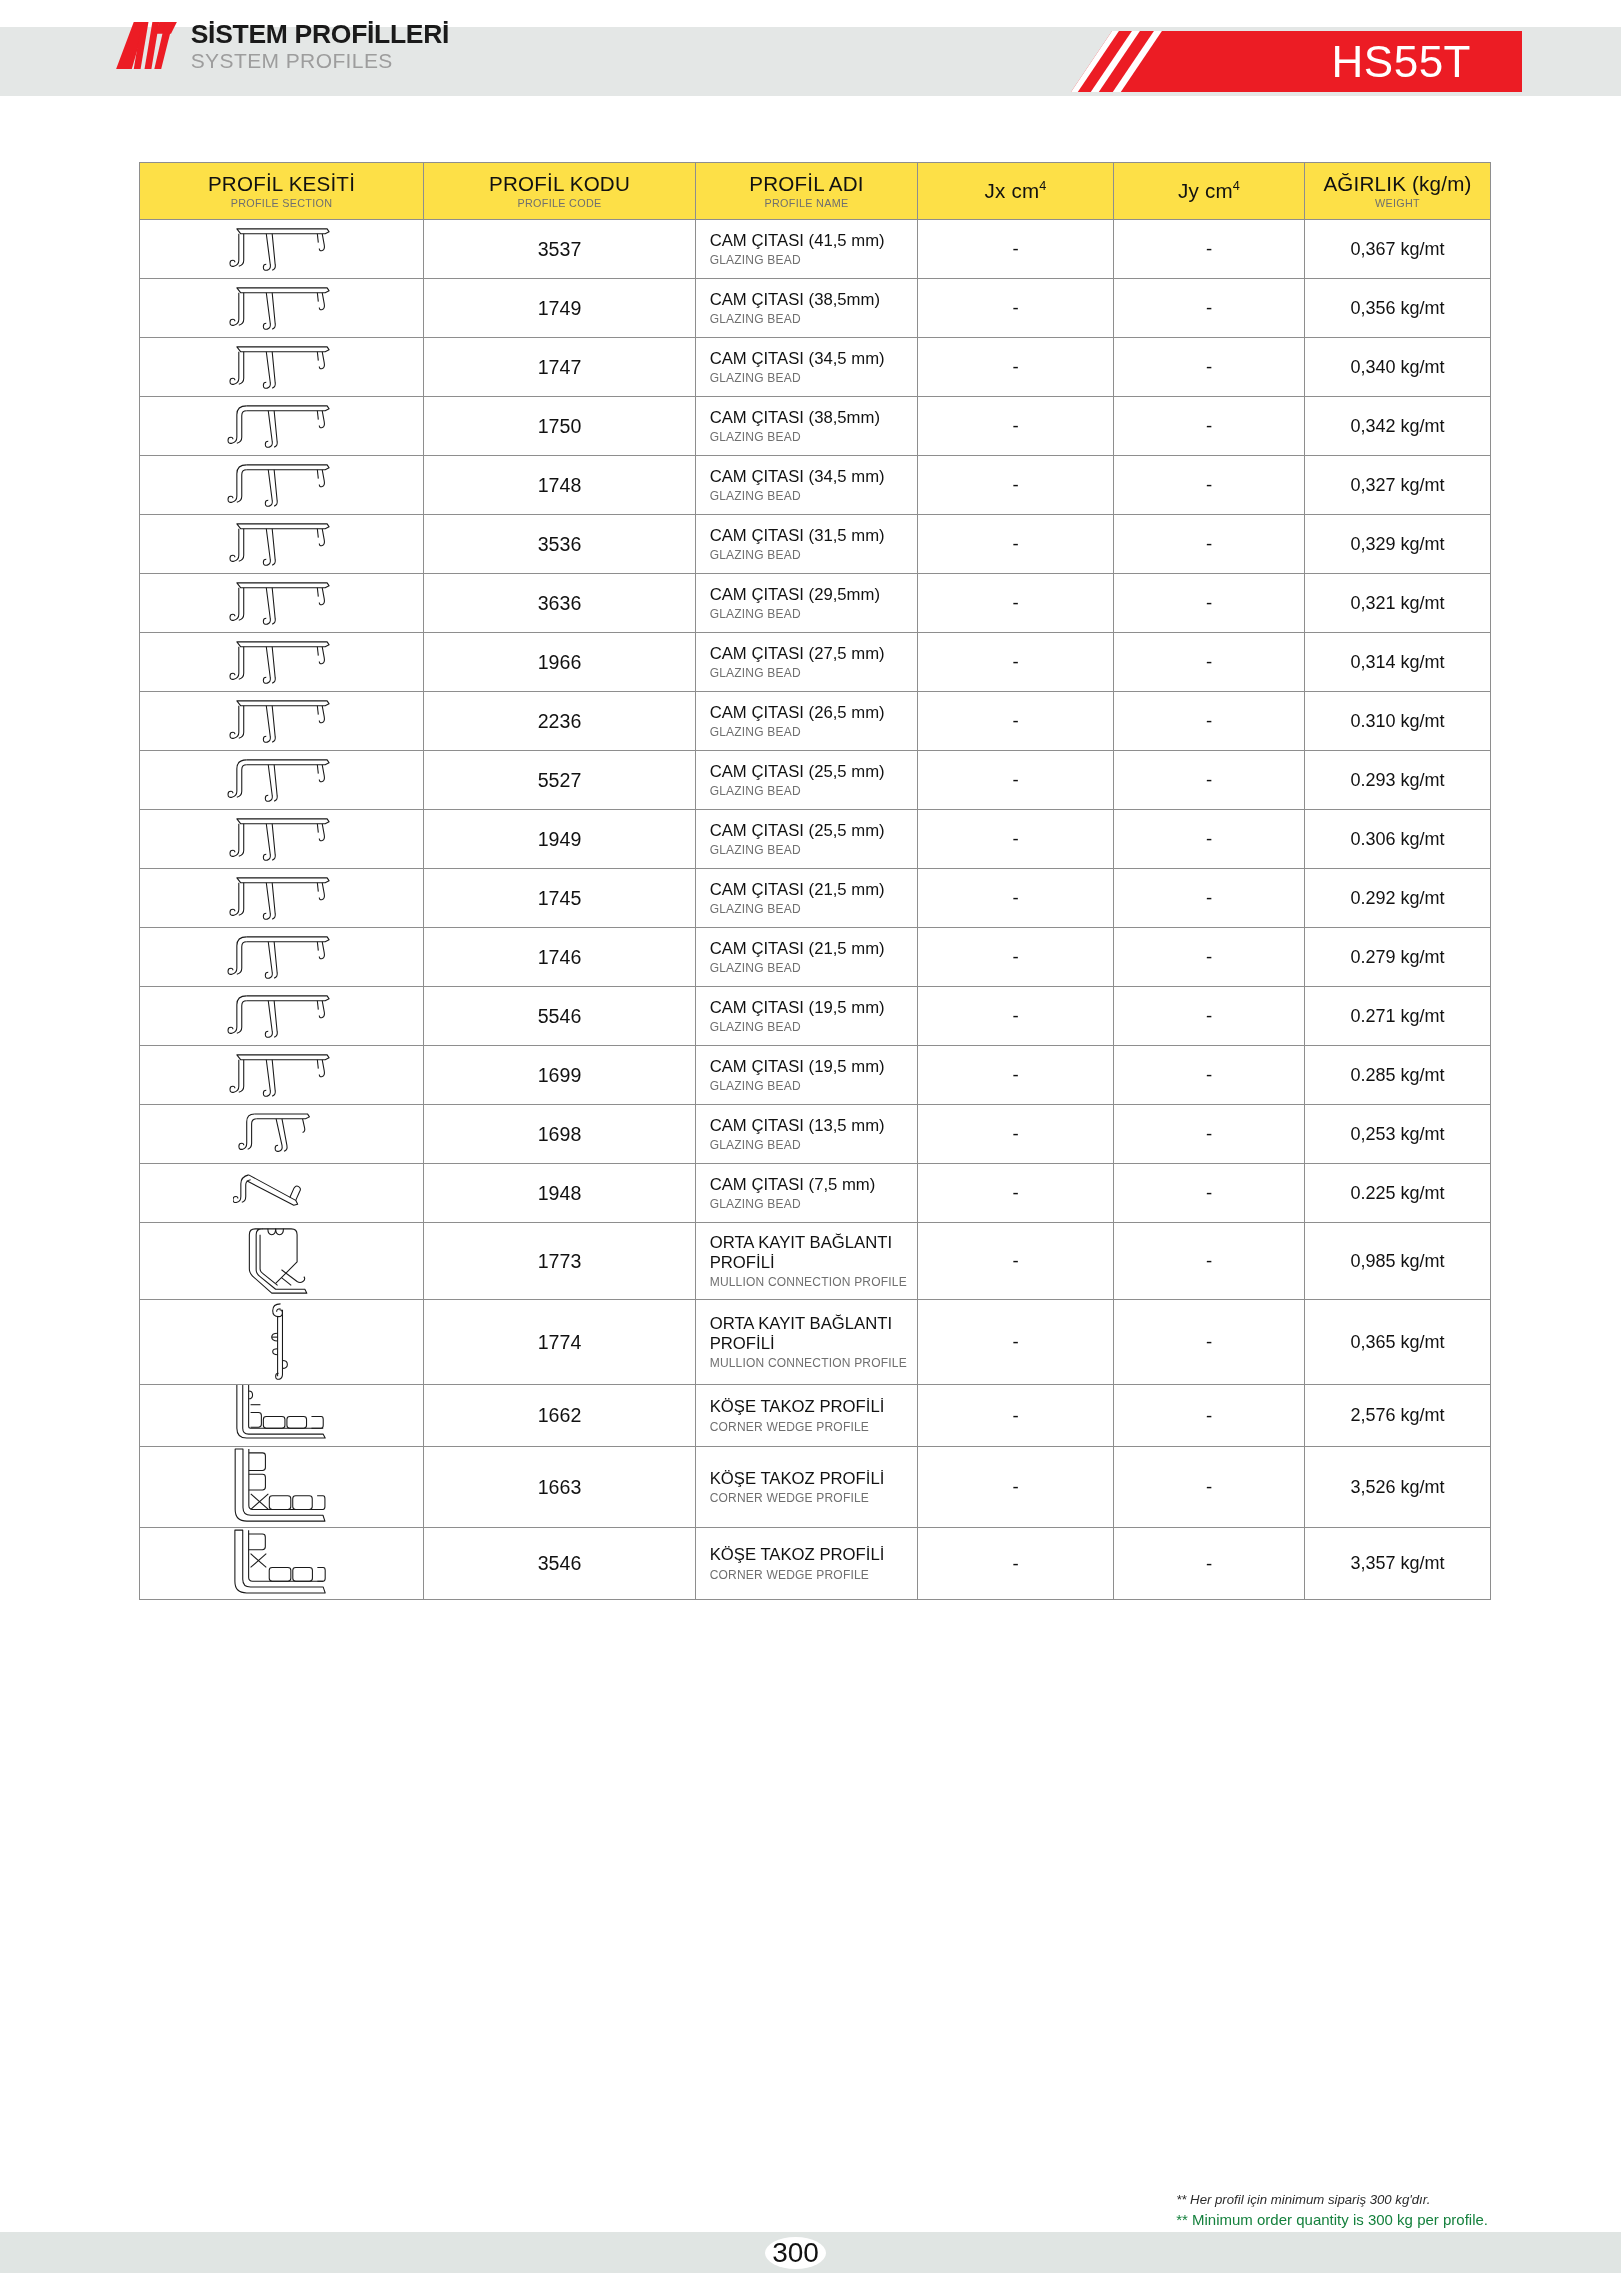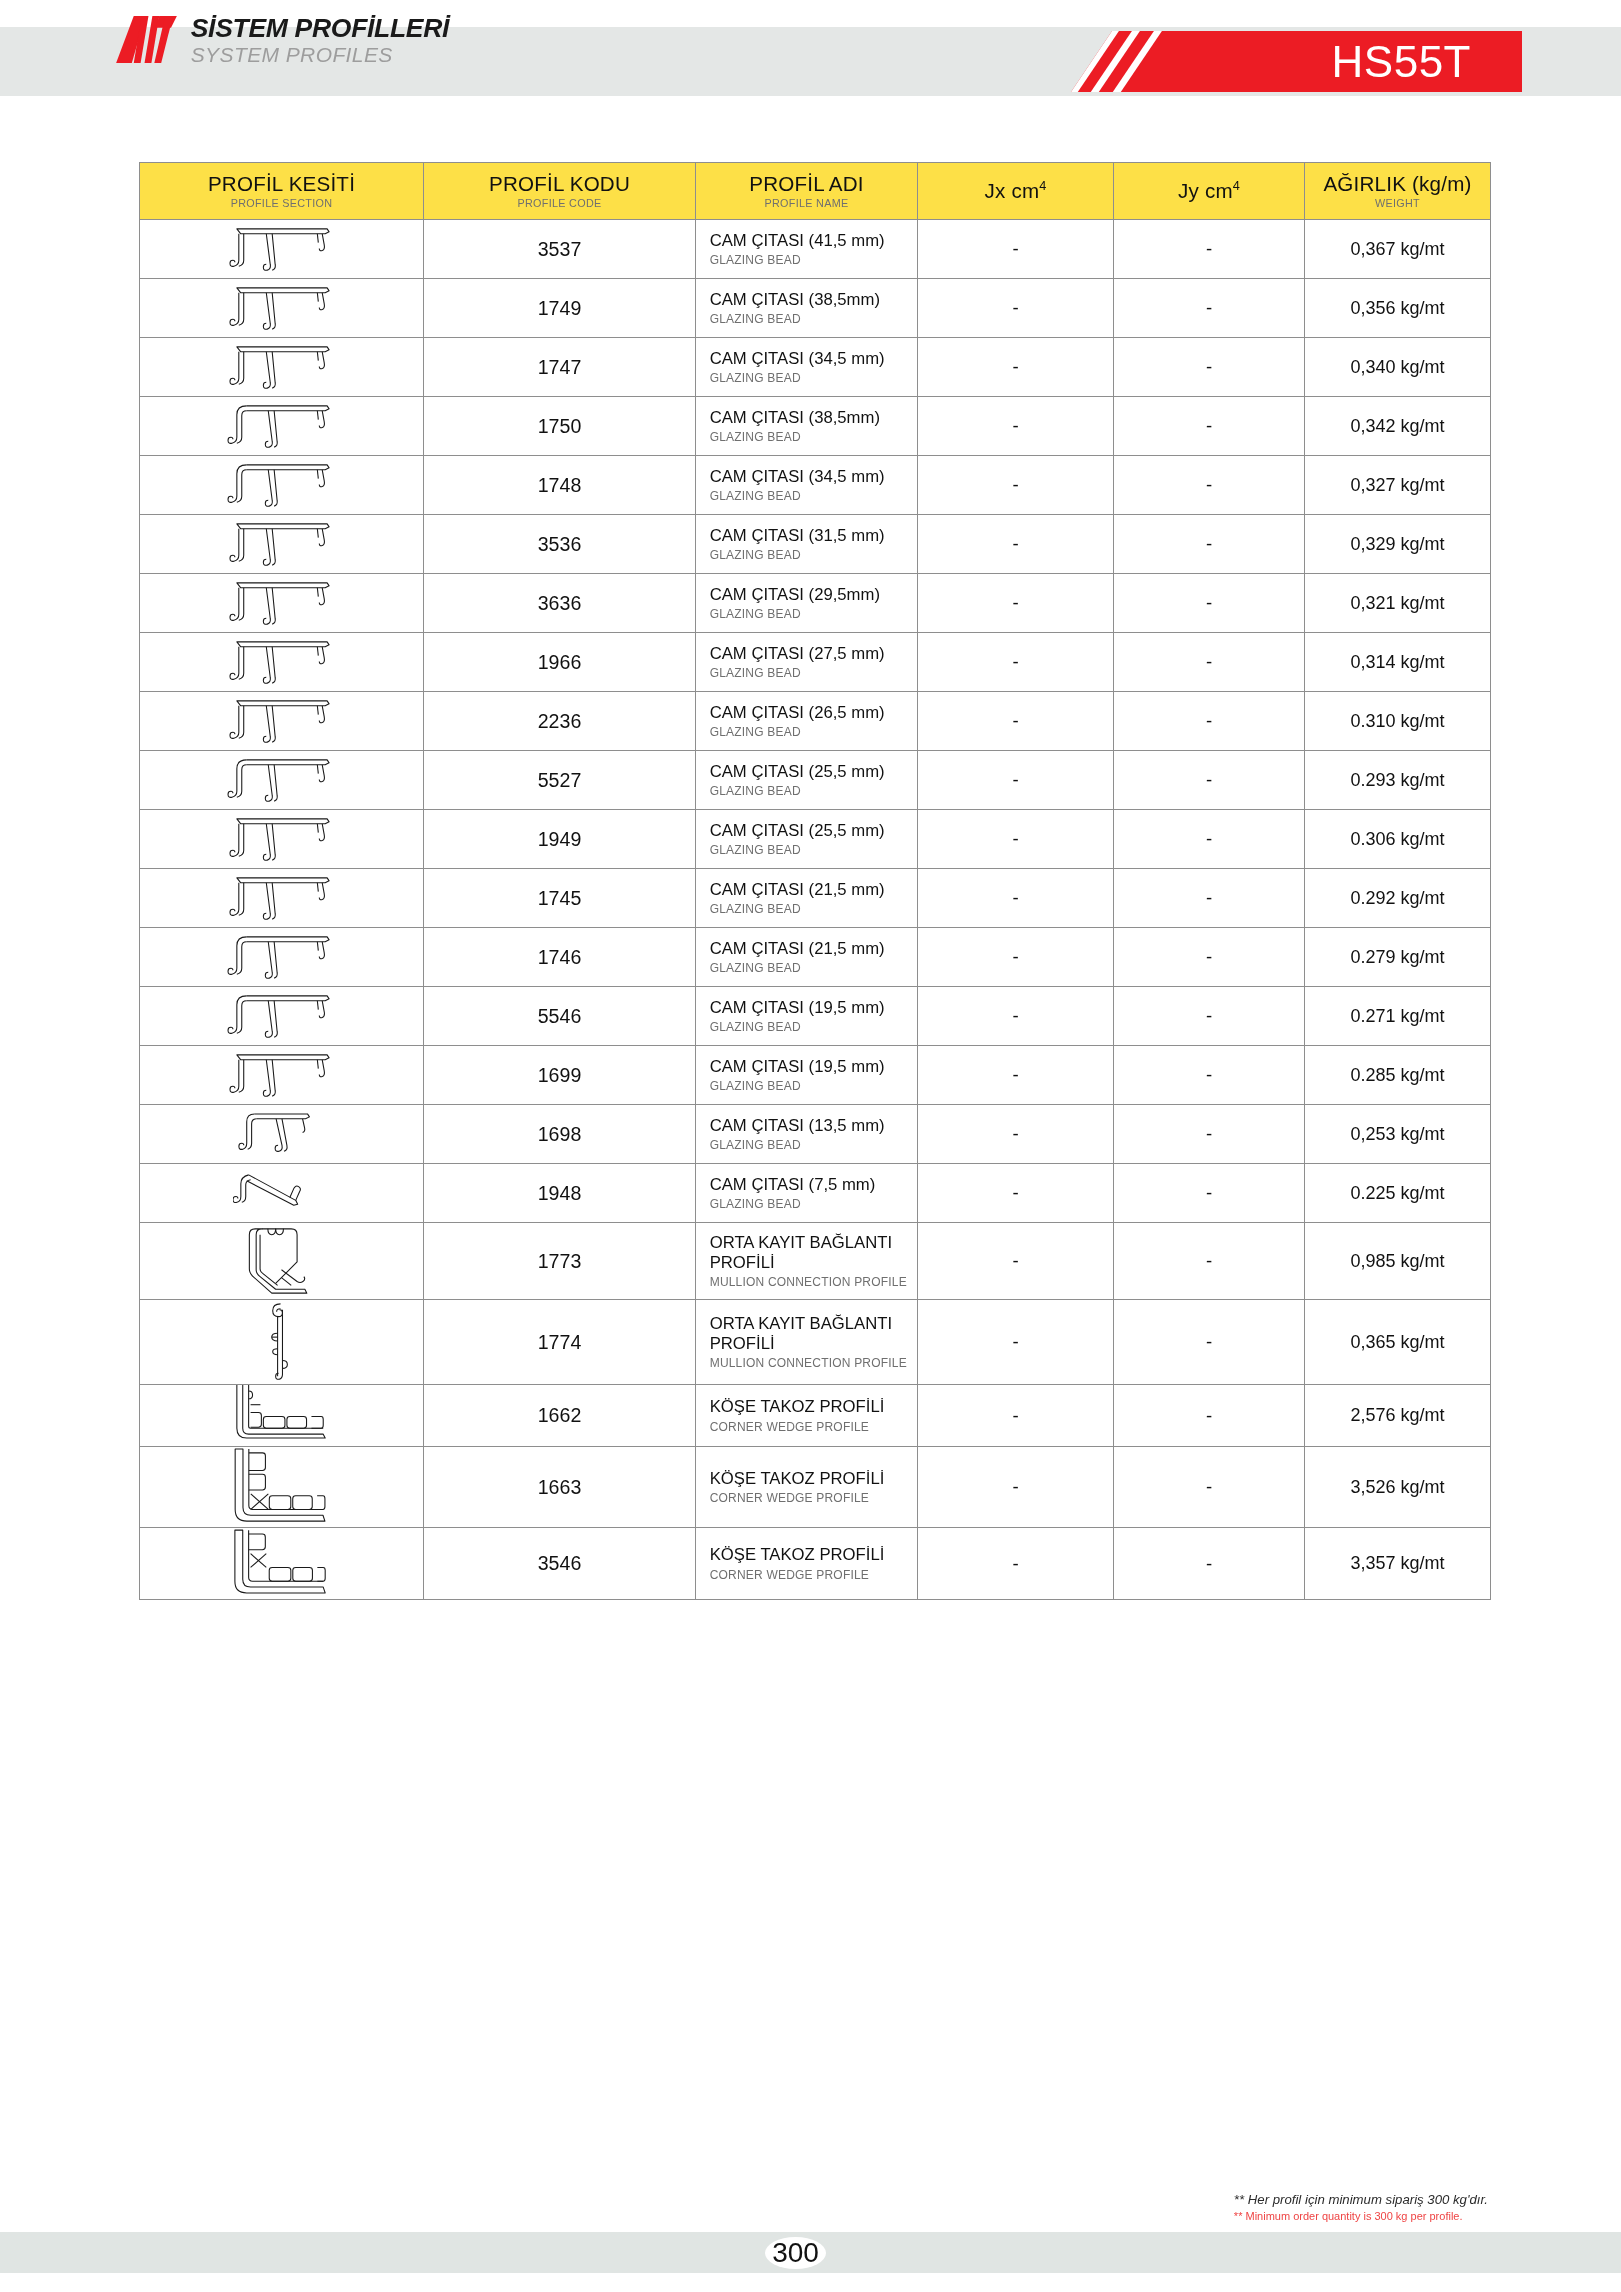--- a/index.html
+++ b/index.html
@@ -16,22 +16,22 @@
 
   
   .header-band {
     position: absolute;
     top: 26.5px; left: 0;
     width: 1621px; height: 69px;
     background: #e4e7e6;
   }
   .logo-wrap {
     position: absolute;
-    top: 13px; left: 116px;
-    display: flex; align-items: center; gap: 13.7px; font-style: italic;
+    top: 19px; left: 116px;
+    display: flex; align-items: center; gap: 13.7px;
   }
   .logo-mark {
     width: 61px; height: 51px;
     position: relative;
   }
   .logo-mark svg { display:block; }
   .logo-text { line-height: 1; padding-top: 2px; }
   .logo-tr {
     font-size: 26.5px; font-weight: bold; letter-spacing: -0.3px;
     color: #1a1a1a; display:block;
@@ -135,21 +135,21 @@
   .sec-svg { display: block; margin: 0 auto; }
 
   
   .notes {
     position: absolute;
     right: 133px; top: 2190px;
     text-align: left;
     line-height: 1.45;
   }
   .note-tr { font-size: 13.2px; color: #2b2b2b; font-style: italic; }
-  .note-en { font-size: 11px; color: #ef4444; }
+  .note-en { font-size: 15px; color: #15803d; }
 
   .footer-band {
     position: absolute;
     top: 2232px; left: 0;
     width: 1621px; height: 41px;
     background: #e0e5e3;
   }
   .page-num {
     position: absolute;
     top: 2232px; left: 0; width: 1591px; height: 41px;

